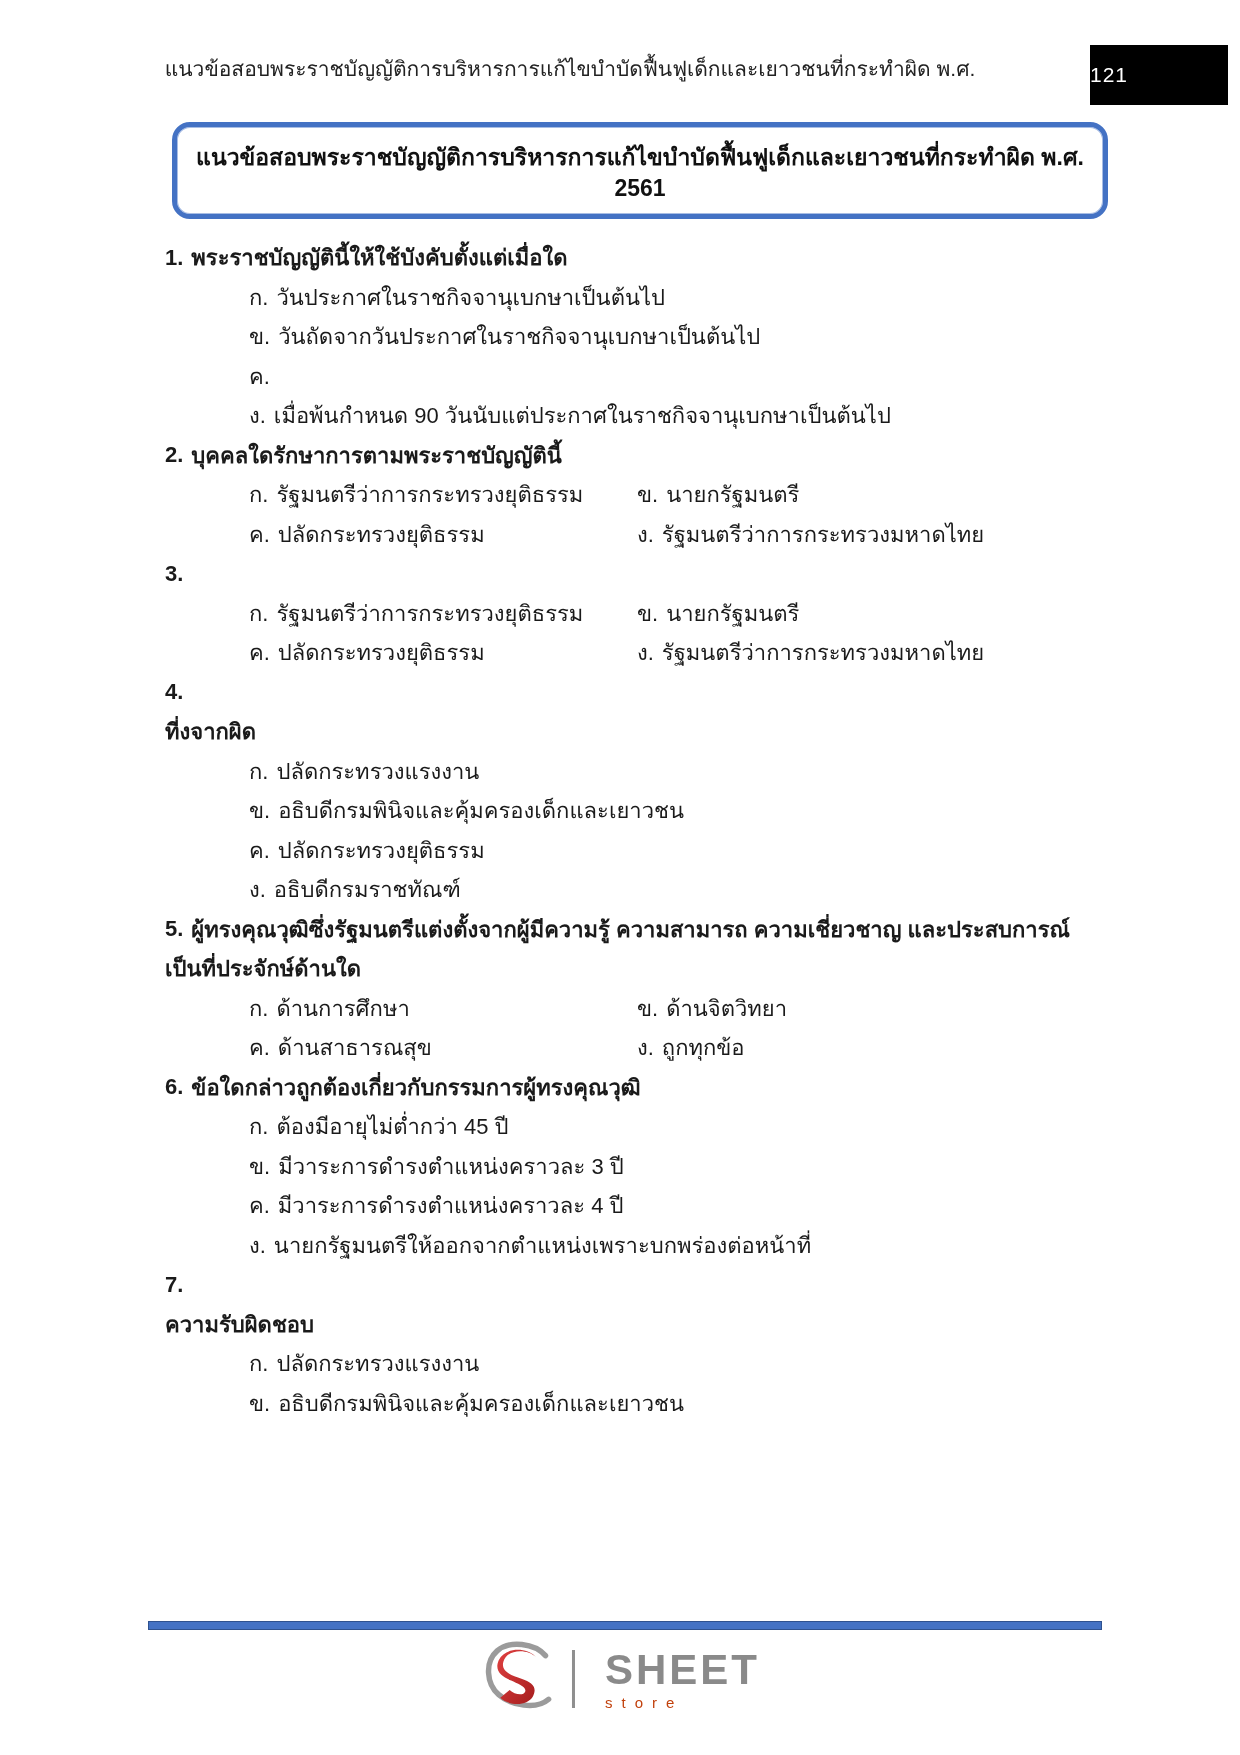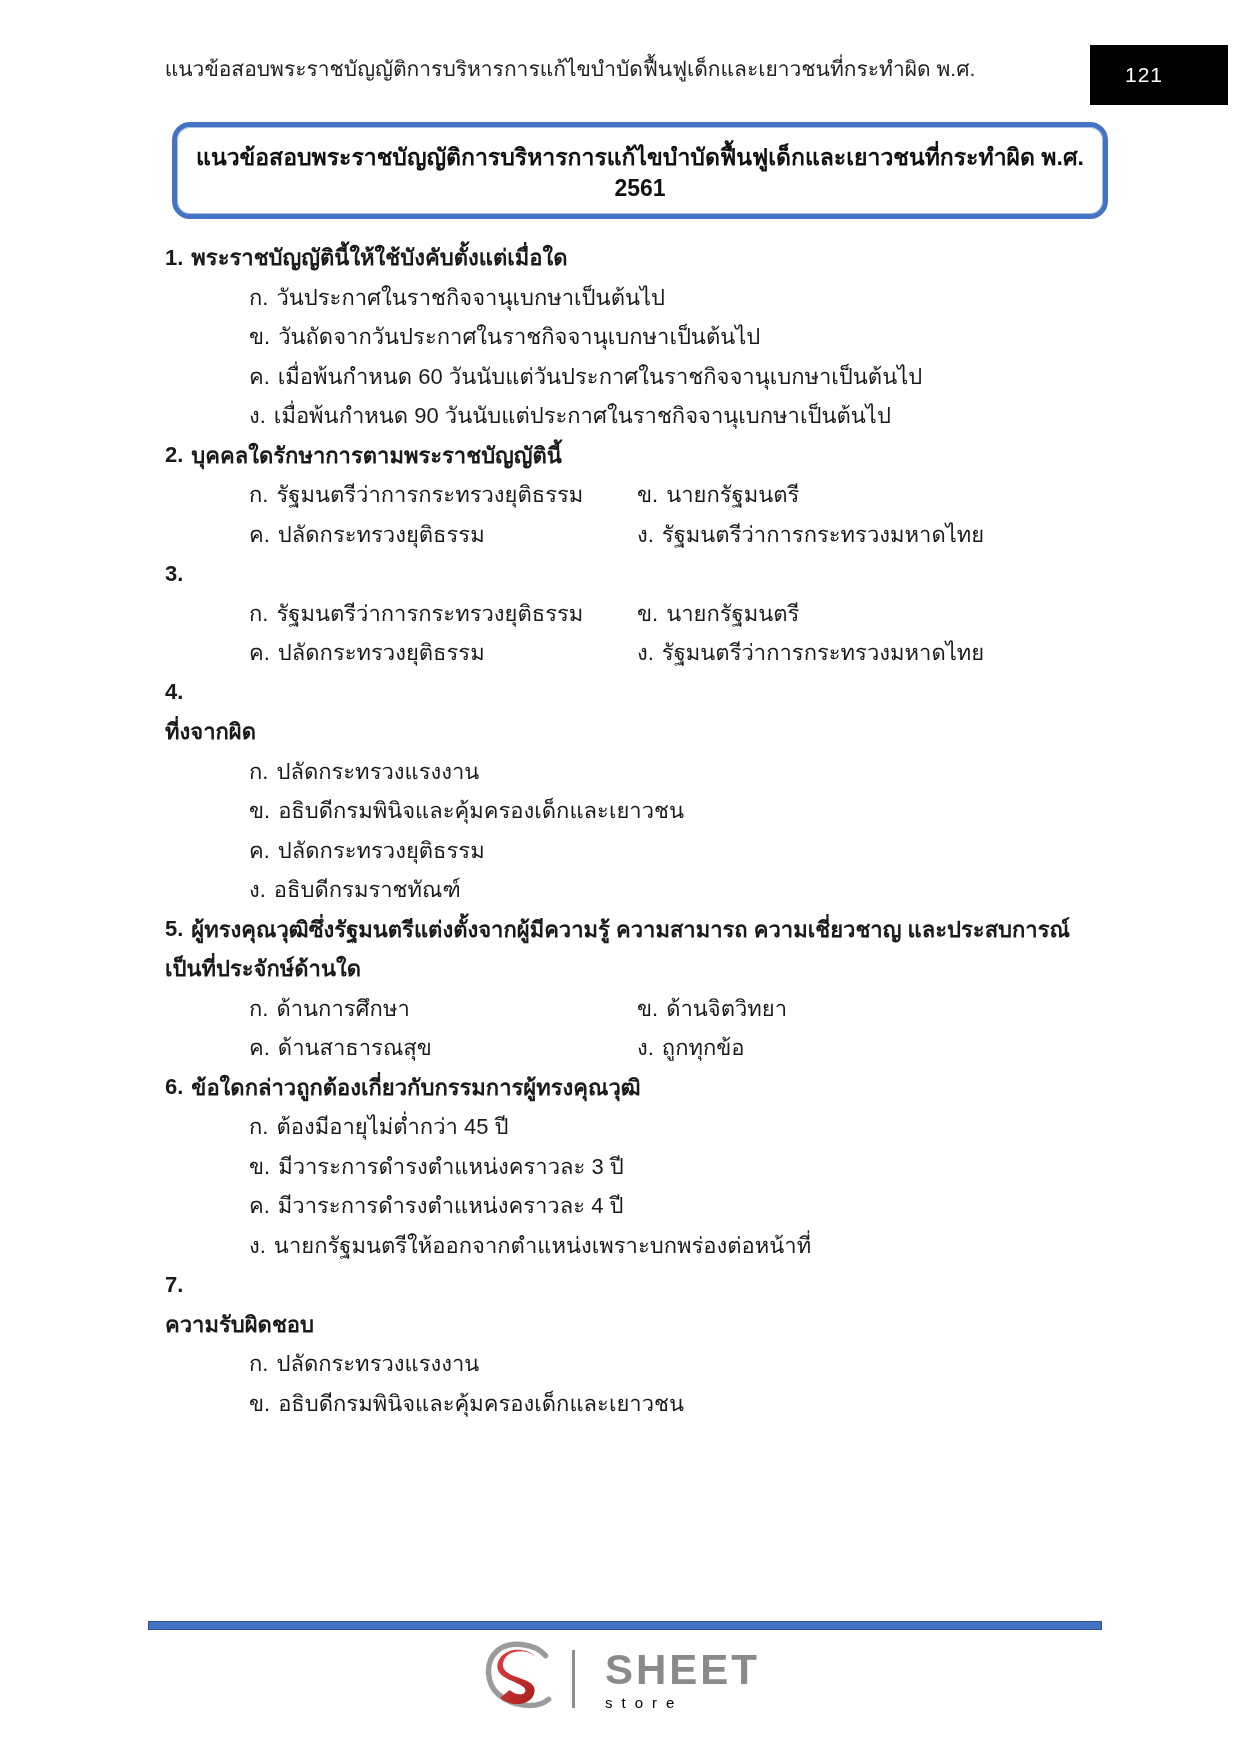--- a/index.html
+++ b/index.html
@@ -13,21 +13,21 @@
     overflow: hidden;
   }
   .running-title {
     position: absolute; left: 130px; top: 52px; width: 880px;
     text-align: center; font-size: 21px; color: #222;
     white-space: nowrap;
   }
   .page-badge {
     position: absolute; left: 1090px; top: 45px; width: 138px; height: 60px;
     background: #000; color: #fff;
-    display: flex; align-items: center; justify-content: center;
+    display: flex; align-items: center; justify-content: flex-start;
     padding-right: 30px; font-size: 21px; letter-spacing: 1px;
   }
   .title-box {
     position: absolute; left: 172px; top: 122px; width: 936px; height: 97px;
     border: 5px solid #4472C4; border-radius: 18px;
     box-shadow: inset 0 0 0 1px #a8bde4;
     display: flex; align-items: center; justify-content: center;
     font-weight: bold; font-size: 23px; color: #111;
     padding: 0 18px; text-align: center;
   }
@@ -56,21 +56,21 @@
     position: absolute; left: 50%; top: 1638px; transform: translateX(-50%);
     display: flex; align-items: center; gap: 14px;
   }
   .logo-mark { width: 78px; height: 82px; }
   .logo-sep { width: 3px; height: 58px; background: #8f8f8f; }
   .logo-text { display: flex; flex-direction: column; line-height: 1; margin-left: 16px; }
   .logo-name {
     font-size: 42px; font-weight: bold; color: #8a8a8a; letter-spacing: 3px;
   }
   .logo-sub {
-    font-size: 15px; color: #000000; letter-spacing: 9px; margin-top: 4px;
+    font-size: 15px; color: #c2410c; letter-spacing: 9px; margin-top: 4px;
   }
 </style>
 </head>
 <body>
 
 <div class="running-title">แนวข้อสอบพระราชบัญญัติการบริหารการแก้ไขบำบัดฟื้นฟูเด็กและเยาวชนที่กระทำผิด พ.ศ.</div>
 <div class="page-badge">
   <span>121</span>
 </div>
 
@@ -87,21 +87,20 @@
   <div class="line opt">
     <span class="opt-key">ก.</span>
     <span>วันประกาศในราชกิจจานุเบกษาเป็นต้นไป</span>
   </div>
   <div class="line opt">
     <span class="opt-key">ข.</span>
     <span>วันถัดจากวันประกาศในราชกิจจานุเบกษาเป็นต้นไป</span>
   </div>
   <div class="line opt">
     <span class="opt-key">ค.</span>
-    <span>เมื่อพ้นกำหนด 60 วันนับแต่วันประกาศในราชกิจจานุเบกษาเป็นต้นไป</span>
   </div>
   <div class="line opt">
     <span class="opt-key">ง.</span>
     <span>เมื่อพ้นกำหนด 90 วันนับแต่ประกาศในราชกิจจานุเบกษาเป็นต้นไป</span>
   </div>
 
   <div class="line q-line">
     <span class="opt-key">2.</span>
     <span>บุคคลใดรักษาการตามพระราชบัญญัตินี้</span>
   </div>

